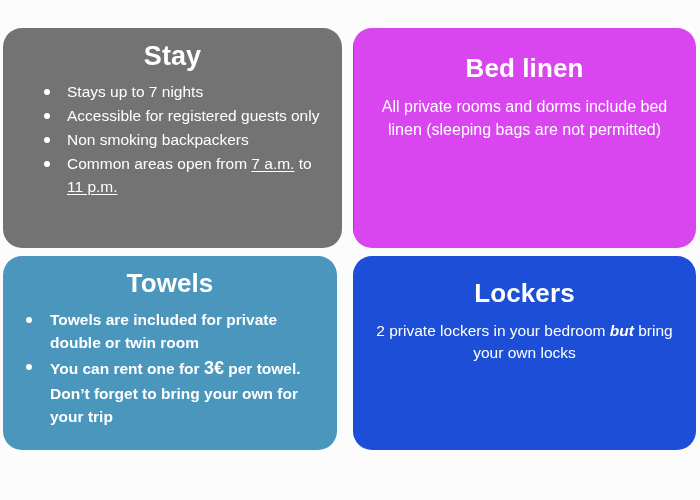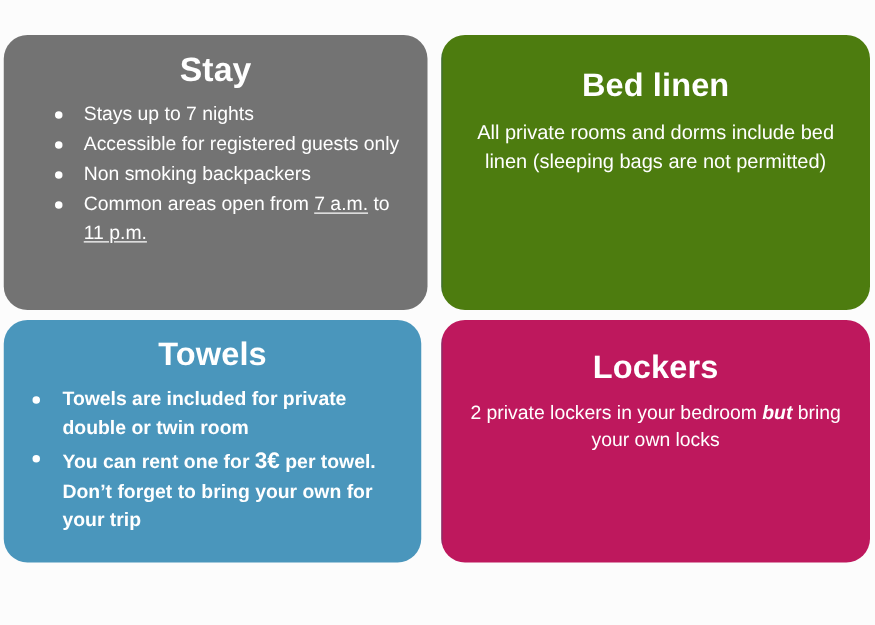--- a/index.html
+++ b/index.html
@@ -110,31 +110,31 @@
   <div class="card card-stay" style="background: #737373; color: rgb(255, 255, 255);">
     <div class="card-title">Stay</div>
     <ul class="bullets">
       <li>Stays up to 7 nights</li>
       <li>Accessible for registered guests only</li>
       <li>Non smoking backpackers</li>
       <li><span>Common areas open from </span><span class="u">7 a.m.</span><span> to </span><span class="u">11 p.m.</span></li>
     </ul>
   </div>
 
-  <div class="card card-linen edge-line" style="background: #4d7c0f; color: rgb(255, 255, 255);">
+  <div class="card card-linen edge-line" style="background: #d946ef; color: rgb(255, 255, 255);">
     <div class="card-title">Bed linen</div>
     <div class="card-para">All private rooms and dorms include bed linen (sleeping bags are not permitted)</div>
   </div>
 
   <div class="card card-towels" style="background: rgb(74, 150, 188); color: rgb(255, 255, 255);">
     <div class="card-title">Towels</div>
     <ul class="bullets">
       <li>Towels are included for private double or twin room</li>
       <li><span>You can rent one for </span><span class="eur">3€</span><span> per towel. Don’t forget to bring your own for your trip</span></li>
     </ul>
   </div>
 
-  <div class="card card-lockers edge-line" style="background: #be185d; color: rgb(255, 255, 255);">
+  <div class="card card-lockers edge-line" style="background: #1d4ed8; color: rgb(255, 255, 255);">
     <div class="card-title">Lockers</div>
     <div class="card-para"><span>2 private lockers in your bedroom </span><span class="bi">but</span><span> bring your own locks</span></div>
   </div>
 
 </div>
 
 </body></html>

